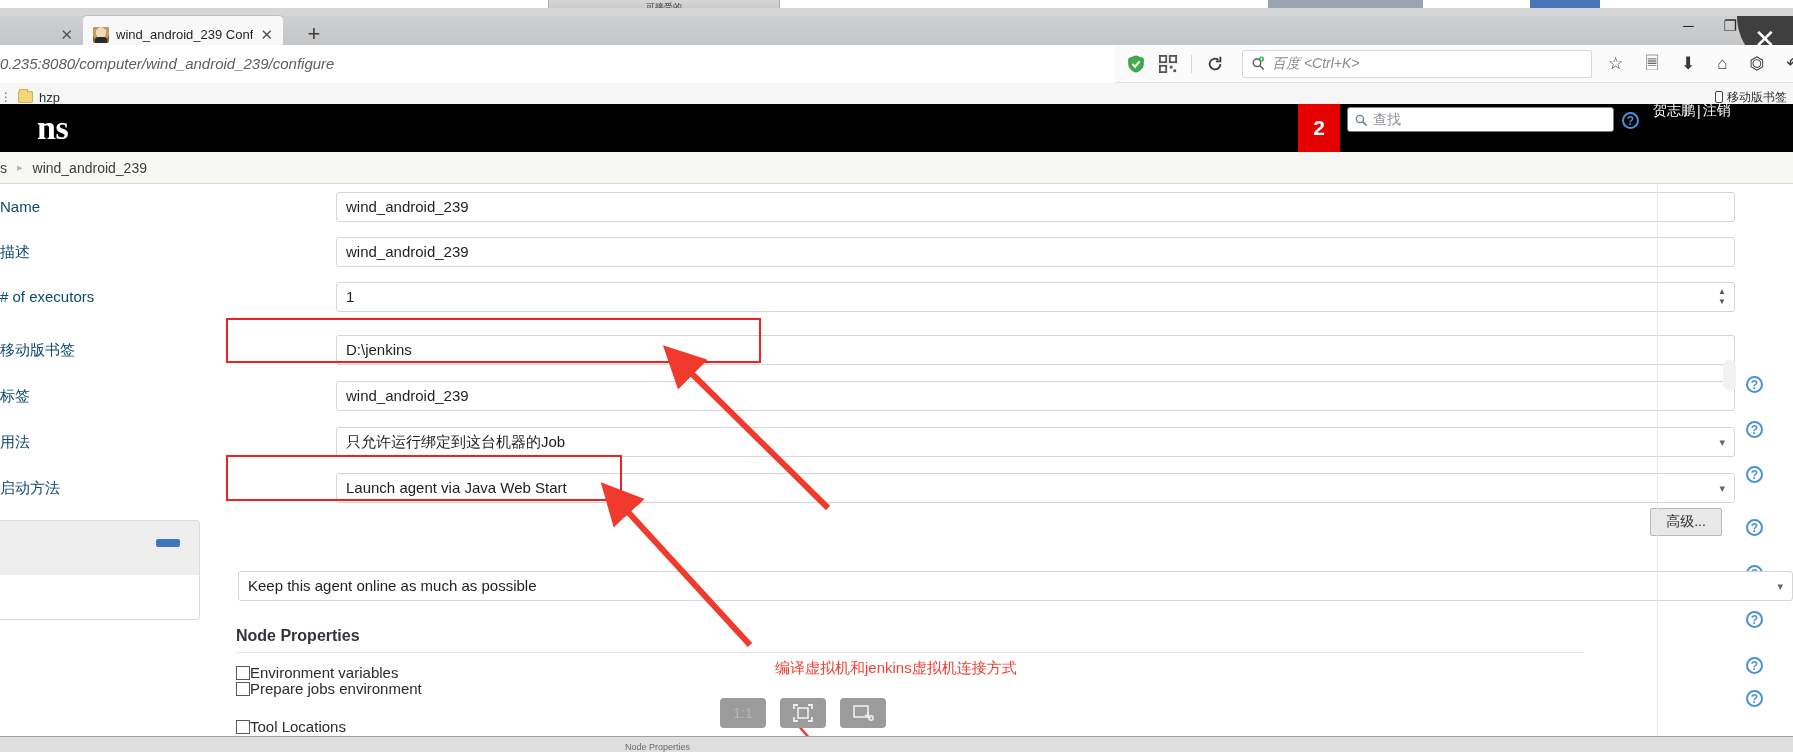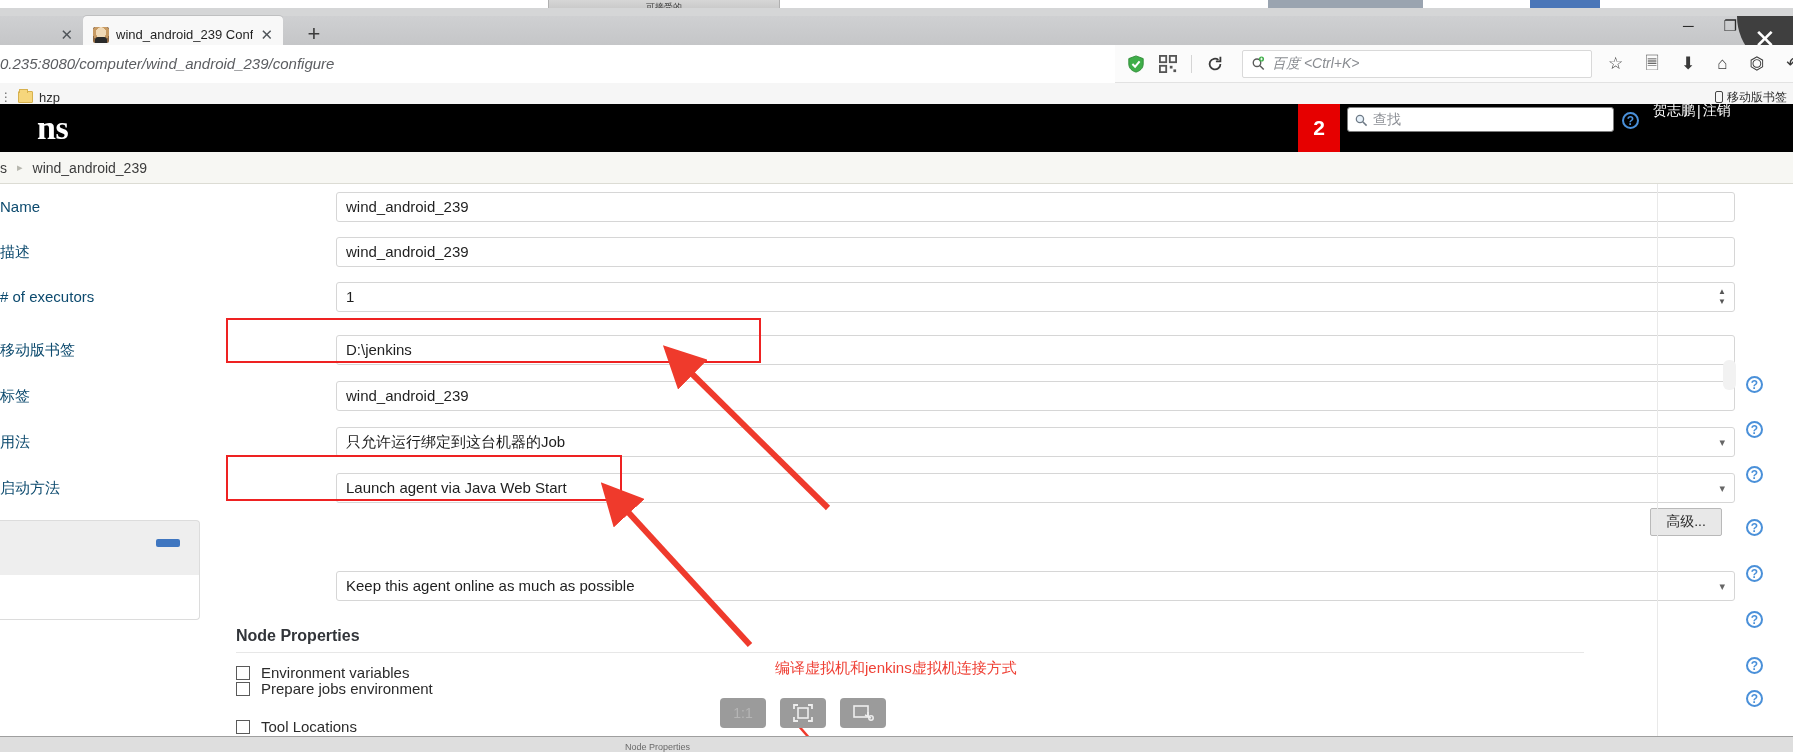--- a/index.html
+++ b/index.html
@@ -187,21 +187,21 @@
     position:absolute; width:17px; height:17px; border-radius:50%;
     border:2px solid #4a90d9; color:#4a90d9; font-size:12px; font-weight:700;
     text-align:center; line-height:14px; cursor:pointer;
   }
 
   .section-title{
     position:absolute; left:236px; top:627px; font-size:16px; font-weight:700; color:#32353a;
   }
   .section-rule{ position:absolute; left:236px; top:652px; width:1348px; height:1px; background:#e7e7e7; }
 
-  .cbrow{ position:absolute; left:236px; display:flex; align-items:center; gap:11px; font-size:15px; color:#2b2b2b;}
+  .cbrow{ position:absolute; left:236px; display:flex; align-items:center; font-size:15px; color:#2b2b2b;}
   .cbox{ width:14px;height:14px;border:1px solid #5a5a5a; background:#fff; display:inline-block; cursor:pointer;}
 
   .btn-adv{
     position:absolute; left:1650px; top:508px; width:72px; height:28px;
     background:#e8e8e8; border:1px solid #b9b9b9; border-radius:2px;
     font-size:14px; color:#2b2b2b; display:flex; align-items:center; justify-content:center;
     cursor:pointer;
   }
 
   
@@ -424,21 +424,21 @@
           <span>Launch agent via Java Web Start</span>
           <span class="caret">▾</span>
         </div>
       </div>
     </div>
     <div class="helpico" style="left:1746px; top:473px">?</div>
 
     <div class="row" style="top:387px">
       <div class="lbl">Availability</div>
       <div class="ctl">
-        <div class="sel wide" style="width:1399px">
+        <div class="sel wide" style="width:1555px">
           <span>Keep this agent online as much as possible</span>
           <span class="caret">▾</span>
         </div>
       </div>
     </div>
 
   </div>
 
   <div class="btn-adv">高级...</div>
 

